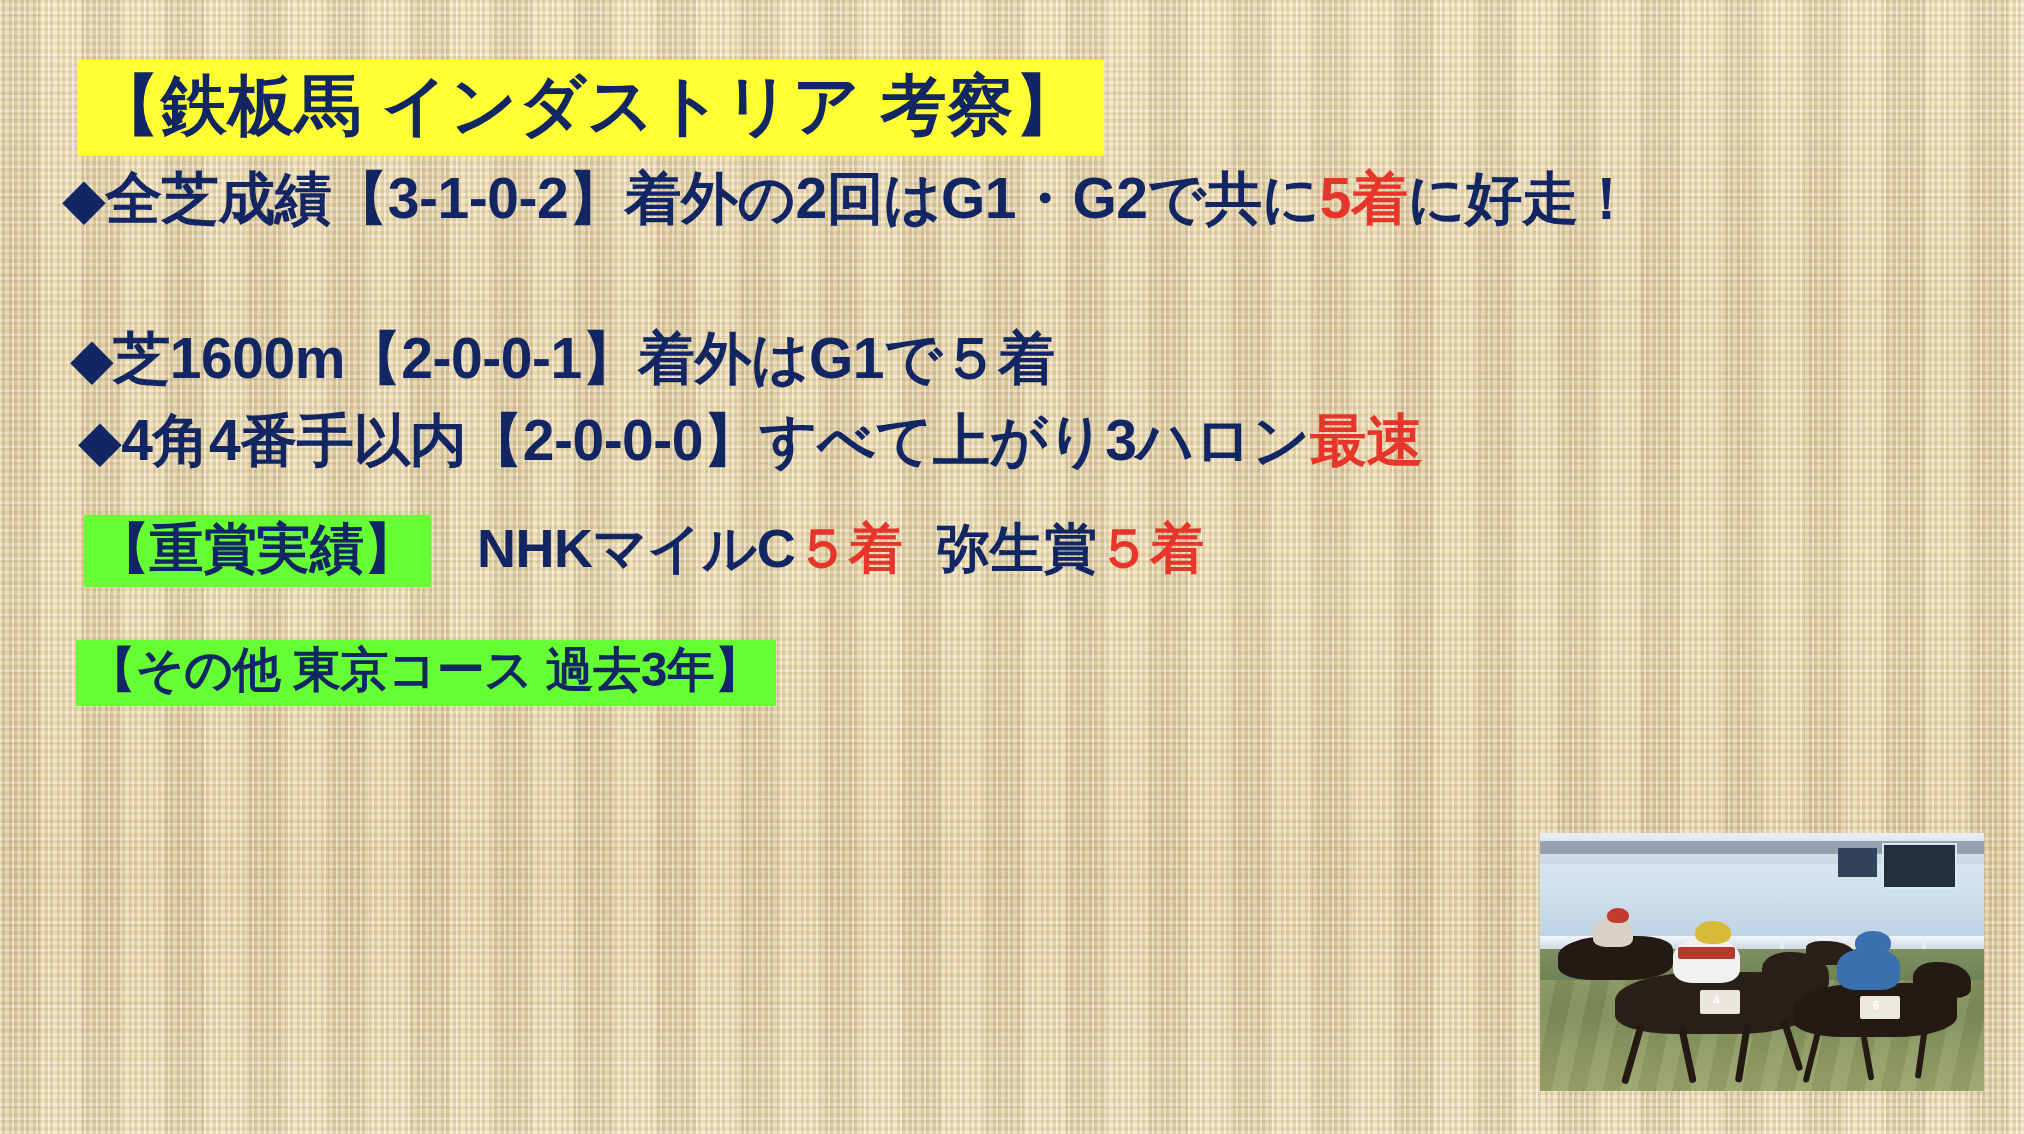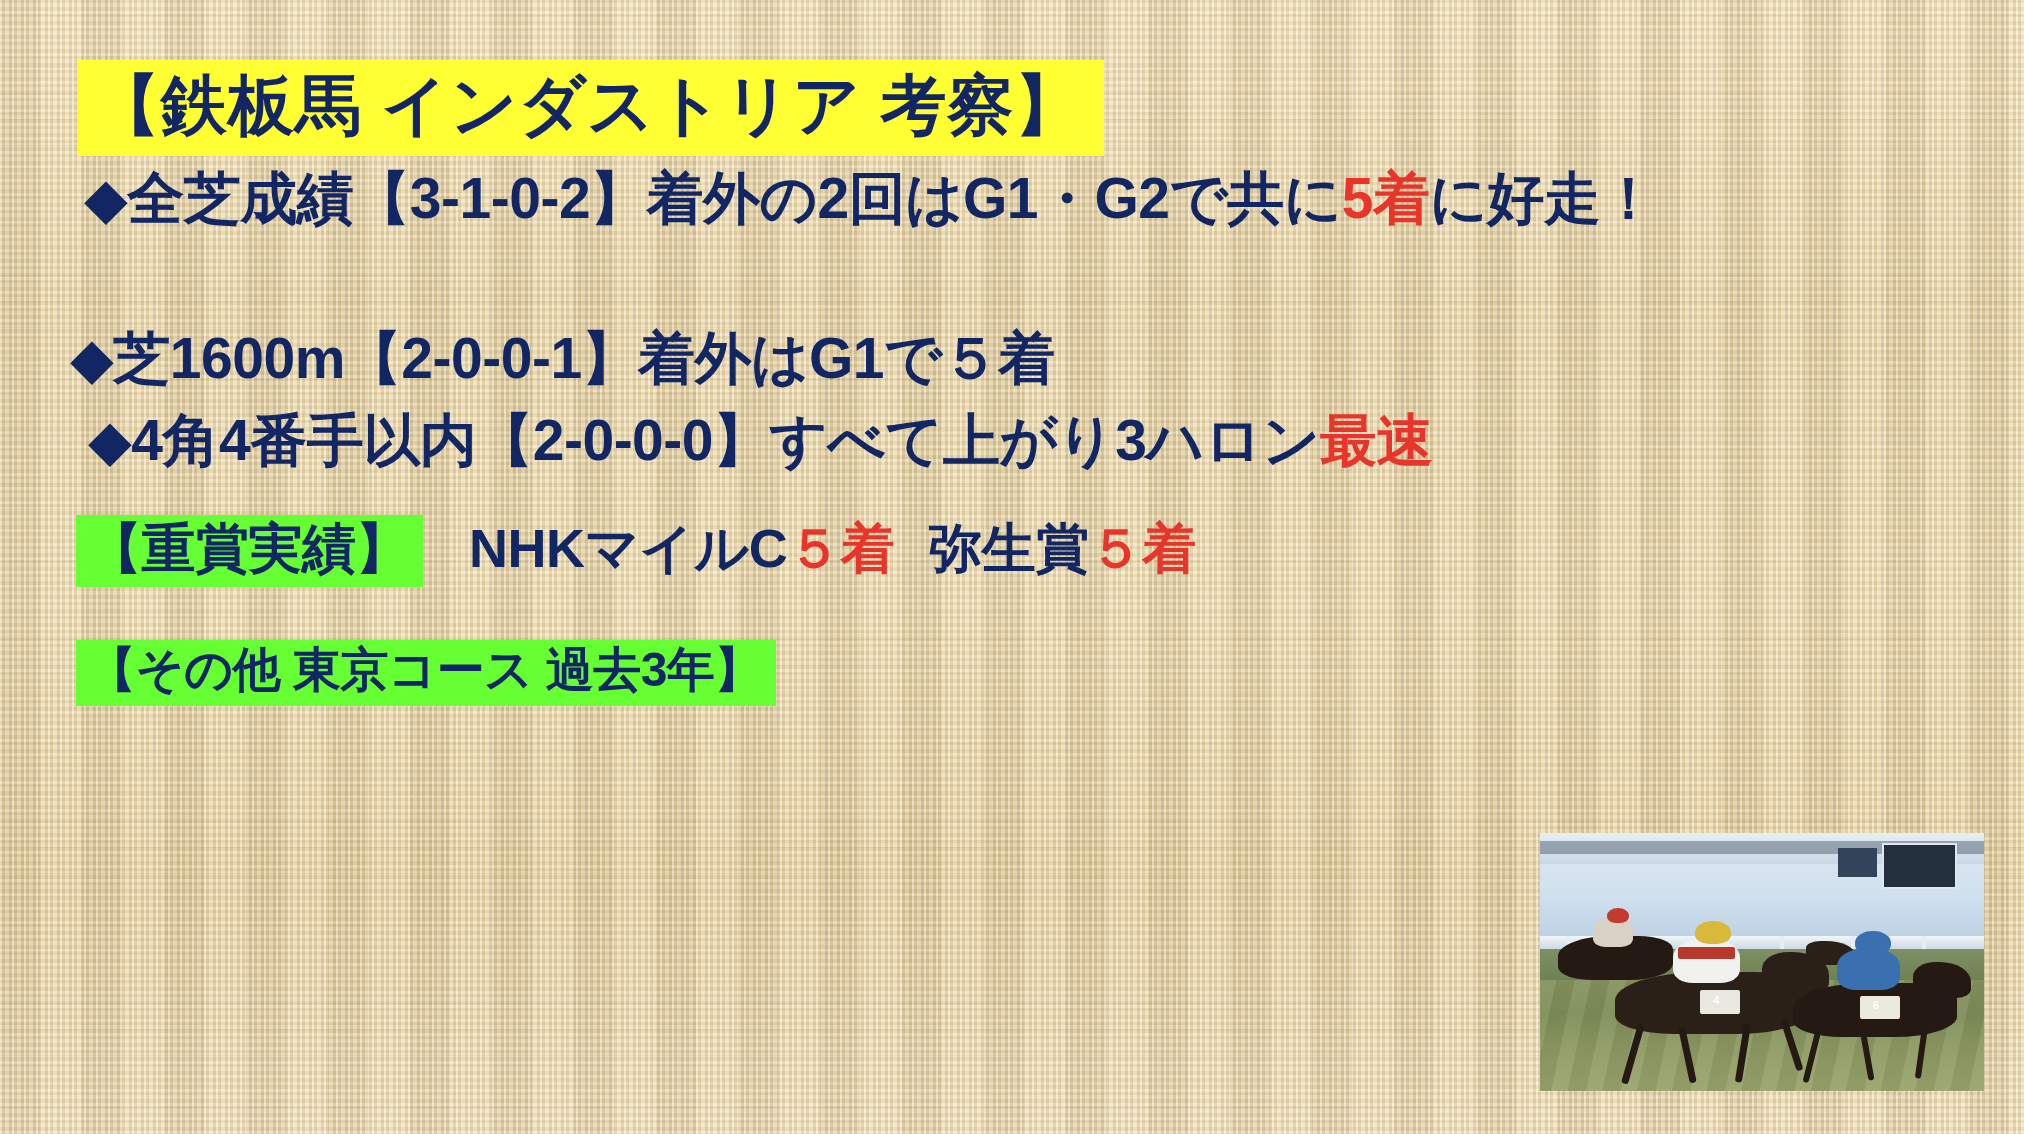--- a/index.html
+++ b/index.html
@@ -58,33 +58,33 @@
     left:46px;top:60px;
     background:#ffff33;
     padding:12px 22px 18px 16px;
     font-size:66px;
     letter-spacing:1px;
   }
 
   
   .bullet{font-size:57px;}
 
-  #line-turf{left:52px;top:170px;}
+  #line-turf{left:30px;top:170px;}
   #line-agari{left:100px;top:245px;}
   #line-1600{left:38px;top:330px;}
-  #line-corner{left:23px;top:412px;padding-left:33px;}
+  #line-corner{left:46px;top:412px;}
 
   .tag{
     display:inline-block;
     padding:6px 14px 12px 12px;
     font-weight:bold;
   }
   .tag-green{background:#66ff33;color:#112663;}
 
-  #line-grade{left:44px;top:515px;font-size:54px;}
+  #line-grade{left:52px;top:515px;font-size:54px;}
   #line-grade .gap{display:inline-block;width:46px;}
   #line-grade .gap-sm{display:inline-block;width:34px;}
 
   #line-other{left:44px;top:640px;font-size:48px;}
 
   #line-trainer{left:38px;top:710px;font-size:56px;}
 
   
   #photo{
     position:absolute;

